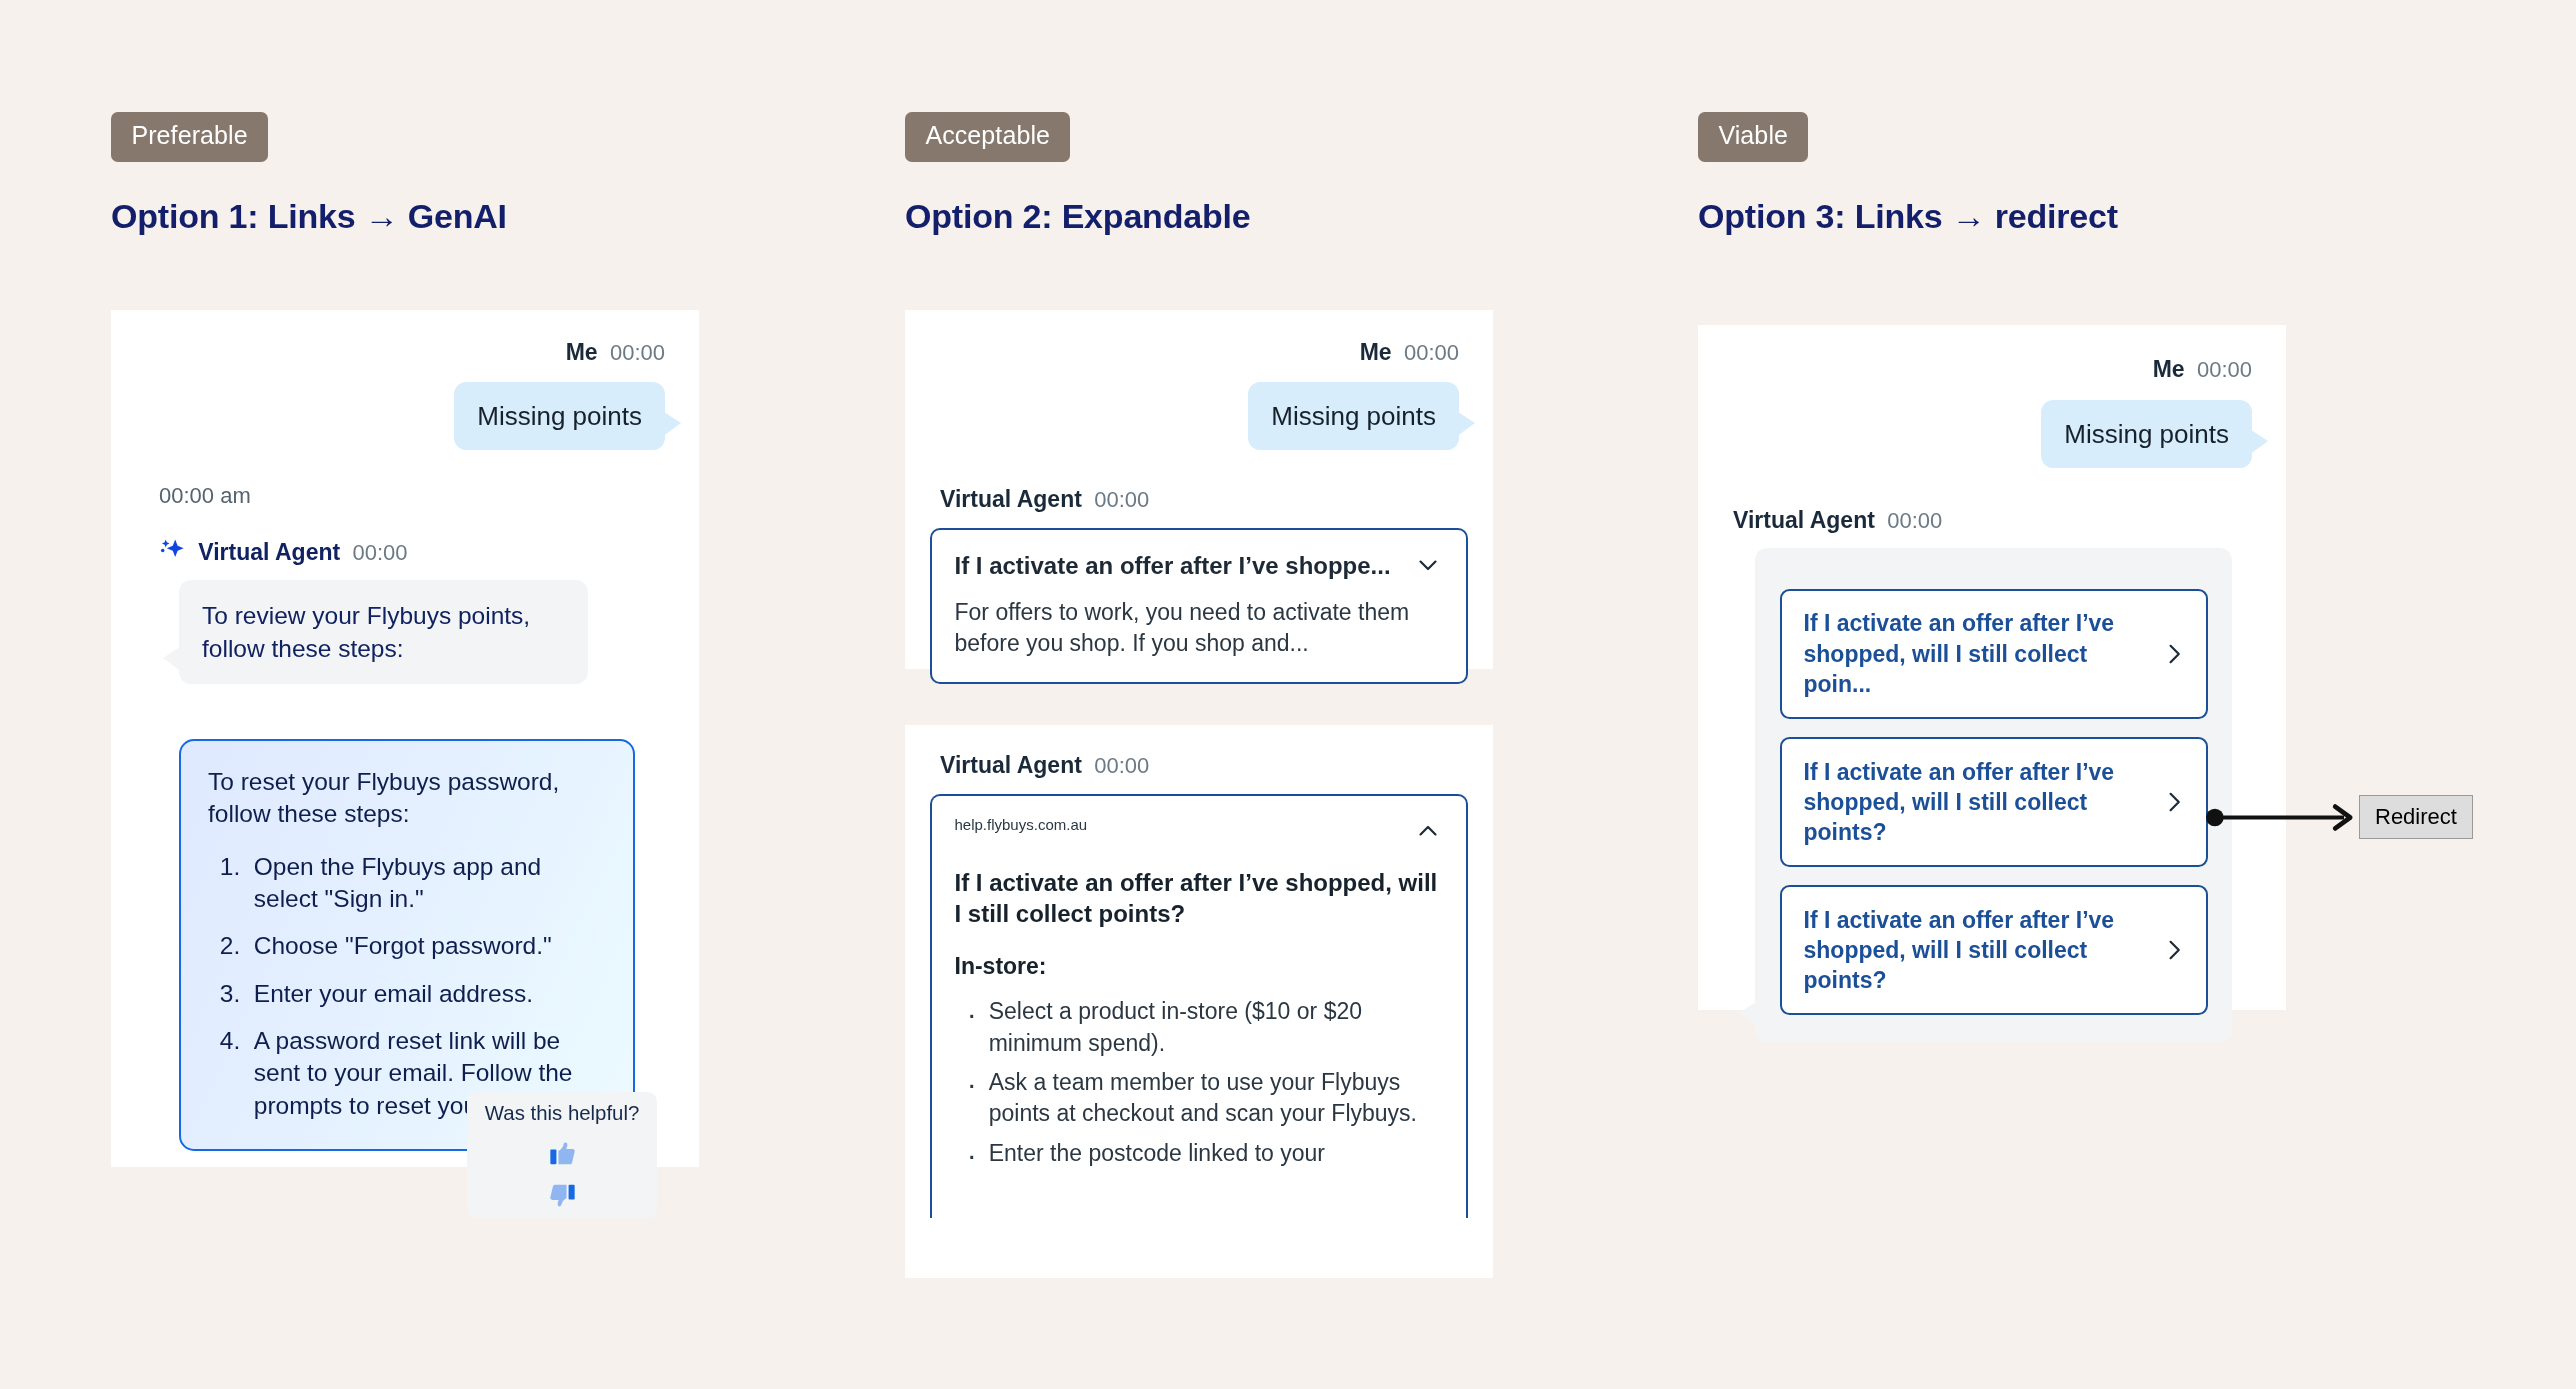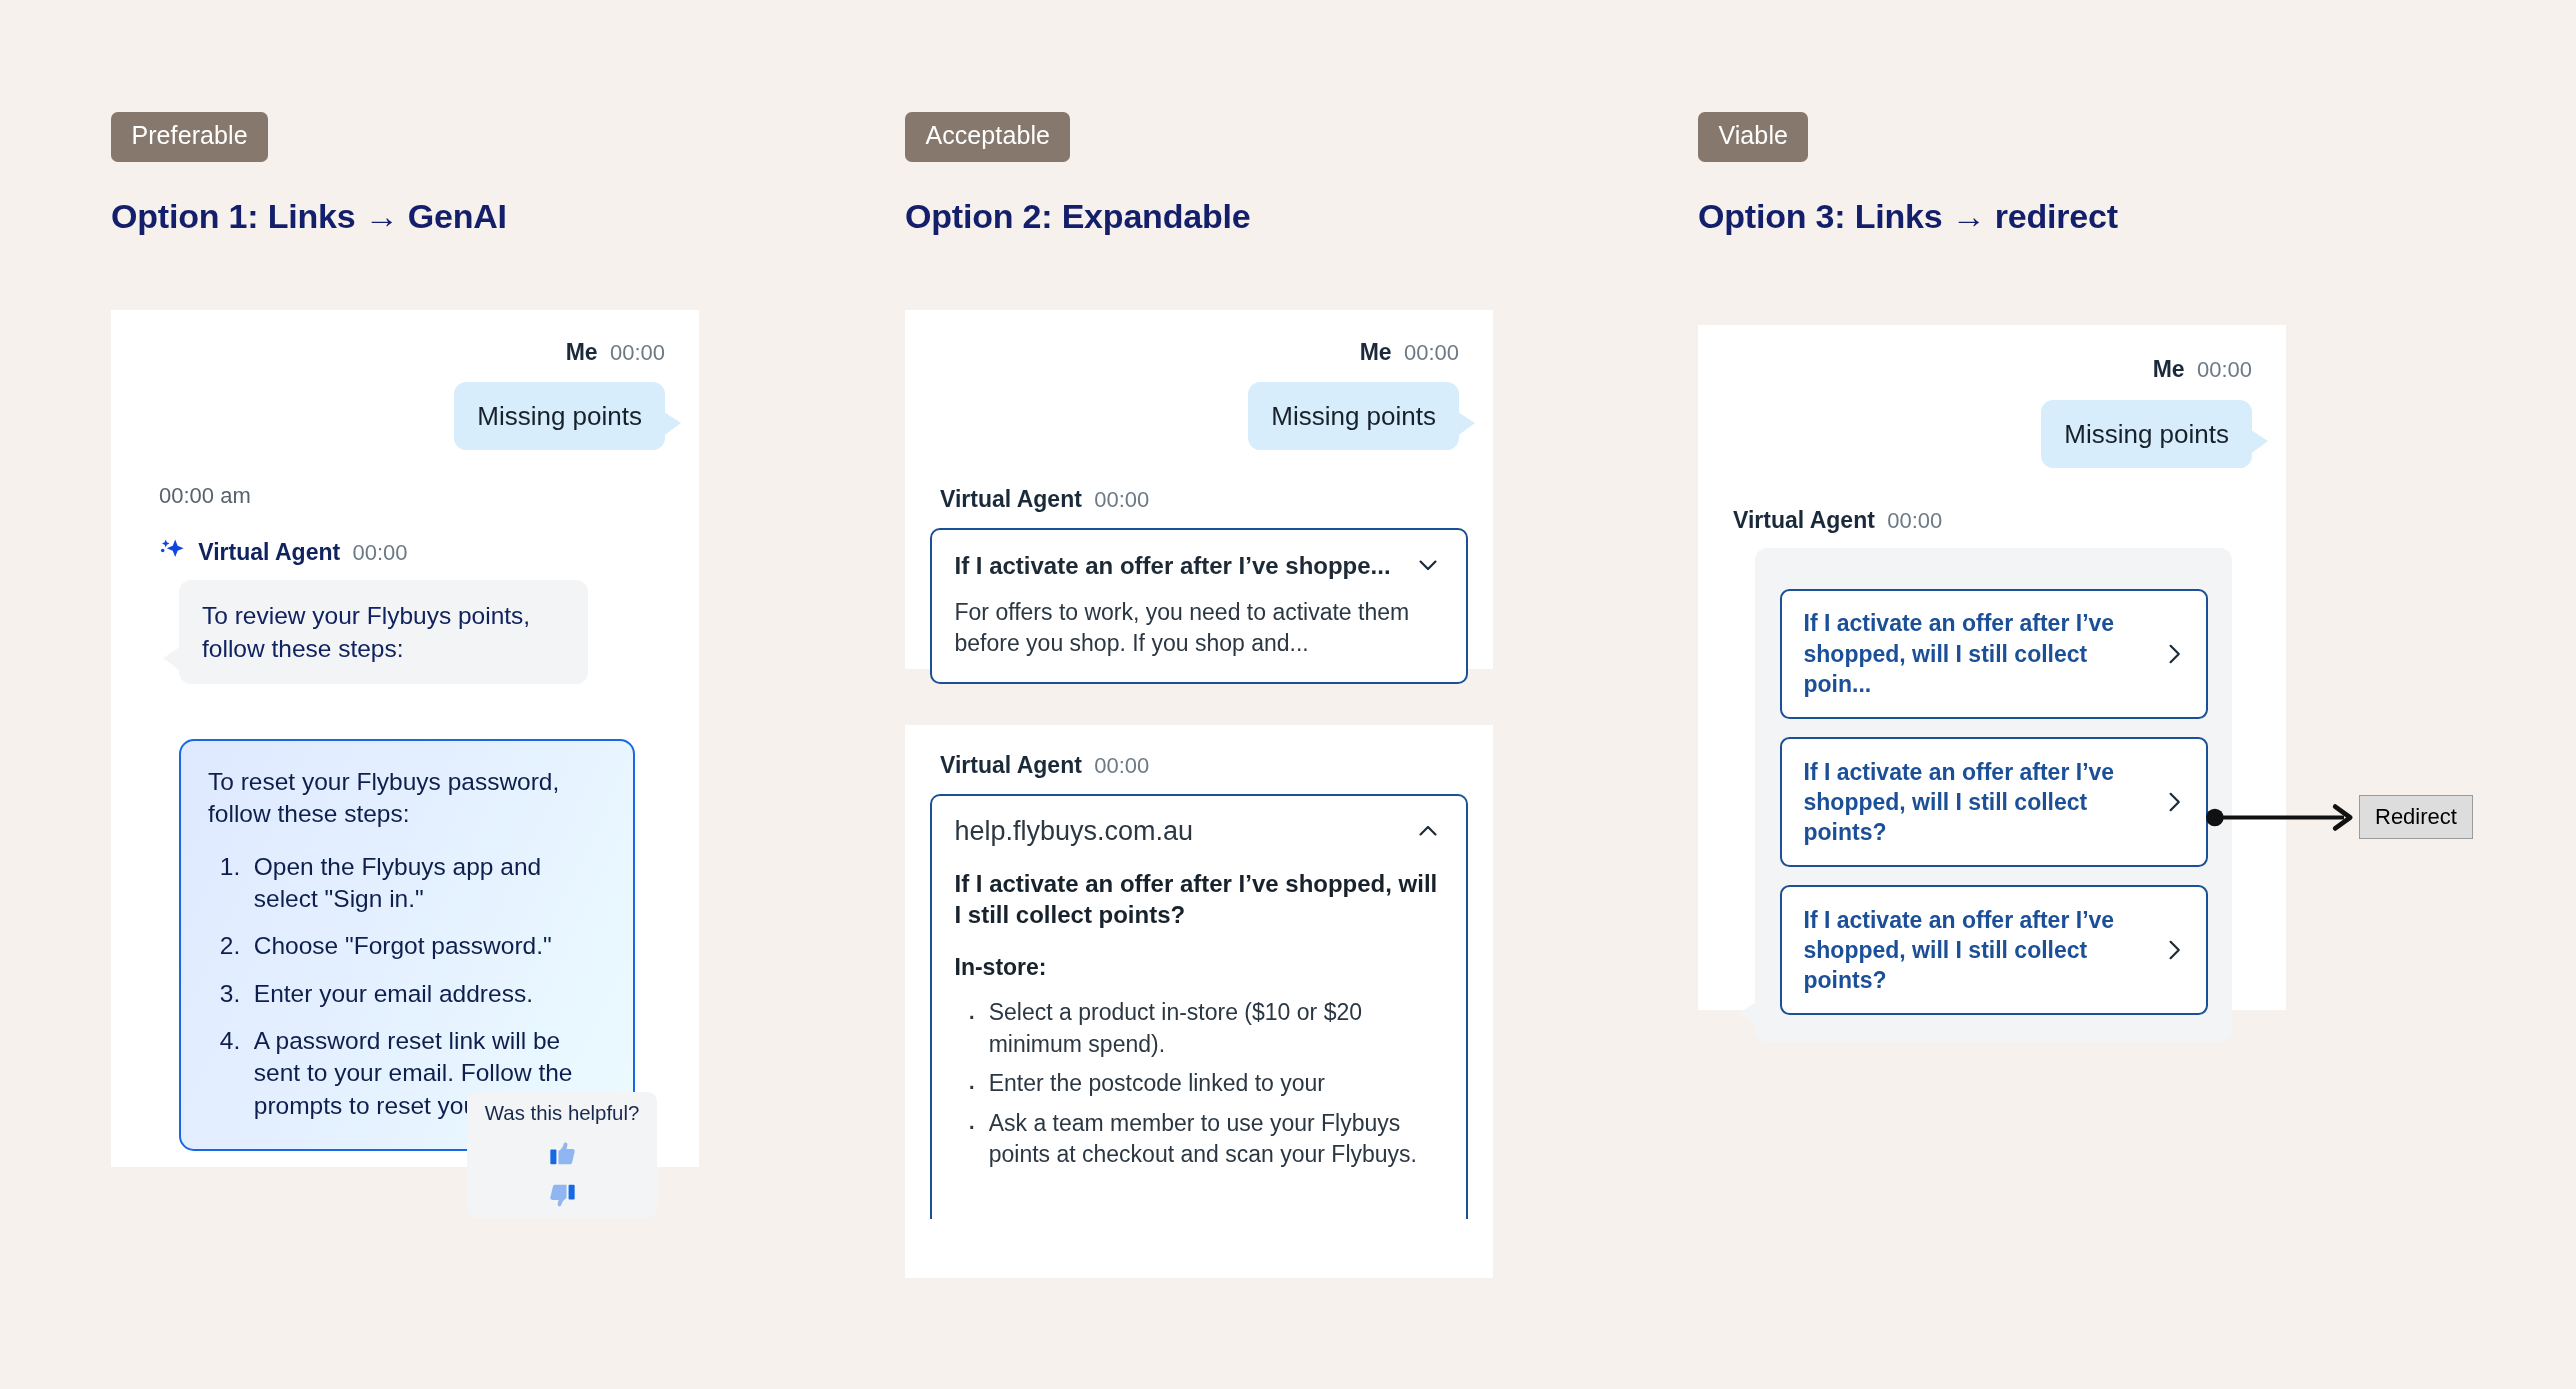--- a/index.html
+++ b/index.html
@@ -132,21 +132,21 @@
     background: #ffffff;
     padding: 20.4px 23px 23px 23px;
   }
   .exp-head {
     display: flex; align-items: flex-start; justify-content: space-between;
     gap: 16.3px;
   }
   .exp-title {
     font-size: 24px; font-weight: bold; color: #1d2a36; line-height: 1.3;
   }
-  .exp-url { font-size: 27px; color: #2b3742; }
+  .exp-url { font-size: 15px; color: #2b3742; }
   .exp-body { font-size: 23px; color: #2b3742; line-height: 1.36; margin-top: 15px; }
   .exp-q { font-size: 24px; font-weight: bold; color: #17222c; line-height: 1.32; margin-top: 20.4px; }
   .exp-sub { font-size: 23px; font-weight: bold; color: #17222c; margin-top: 23px; }
   .exp-ul { list-style: none; margin-top: 16.3px; padding-left: 8.2px; }
   .exp-ul li { font-size: 23px; color: #2b3742; line-height: 1.36; margin-bottom: 8.2px; padding-left: 26px; position: relative; }
   .exp-ul li::before { content: "\00b7"; position: absolute; left: 4.1px; top: -2.7px; font-size: 30px; }
 
   .chev { width: 30px; height: 30px; flex: none; }
 
   
@@ -302,22 +302,22 @@
             <span class="chev">
               <svg viewBox="0 0 44 44" width="30" height="30">
                 <path d="M11 27 L22 16 L33 27" fill="none" stroke="#1d2a36" stroke-width="3.2" stroke-linecap="round" stroke-linejoin="round"></path>
               </svg>
             </span>
           </div>
           <div class="exp-q">If I activate an offer after I’ve shopped, will I still collect points?</div>
           <div class="exp-sub">In-store:</div>
           <ul class="exp-ul">
             <li>Select a product in-store ($10 or $20 minimum spend).</li>
+            <li>Ask a team member to use your Flybuys points at checkout and scan your Flybuys.</li>
             <li>Enter the postcode linked to your</li>
-            <li>Ask a team member to use your Flybuys points at checkout and scan your Flybuys.</li>
           </ul>
         </div>
       </div>
     </div>
   </div>
 
   <div class="badge col-3" style="left:1698px;">Viable</div>
   <div class="col-title col-3" style="left:1698px;">Option 3: Links → redirect</div>
 
   <div class="panel" id="panel-3">

